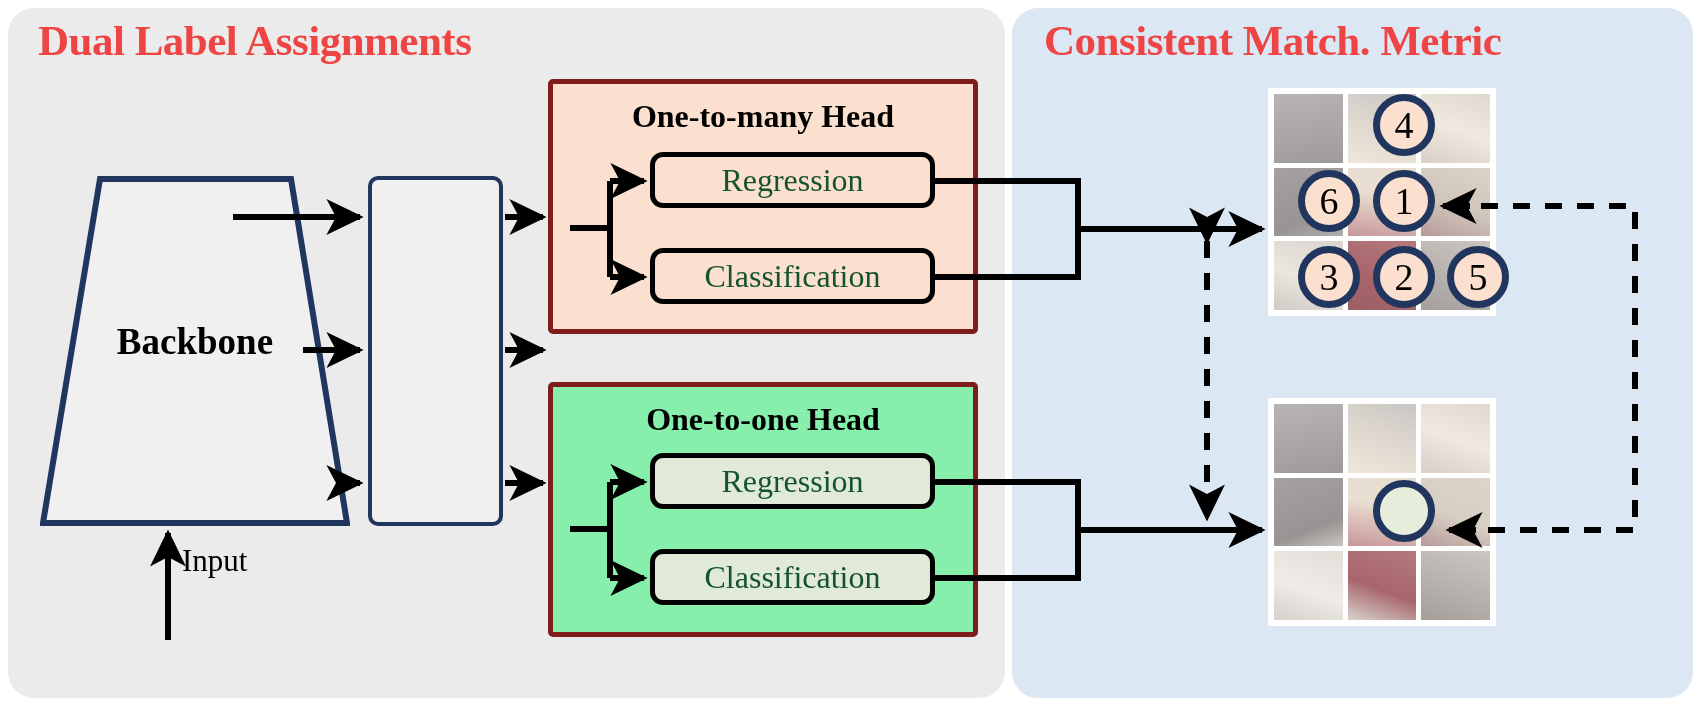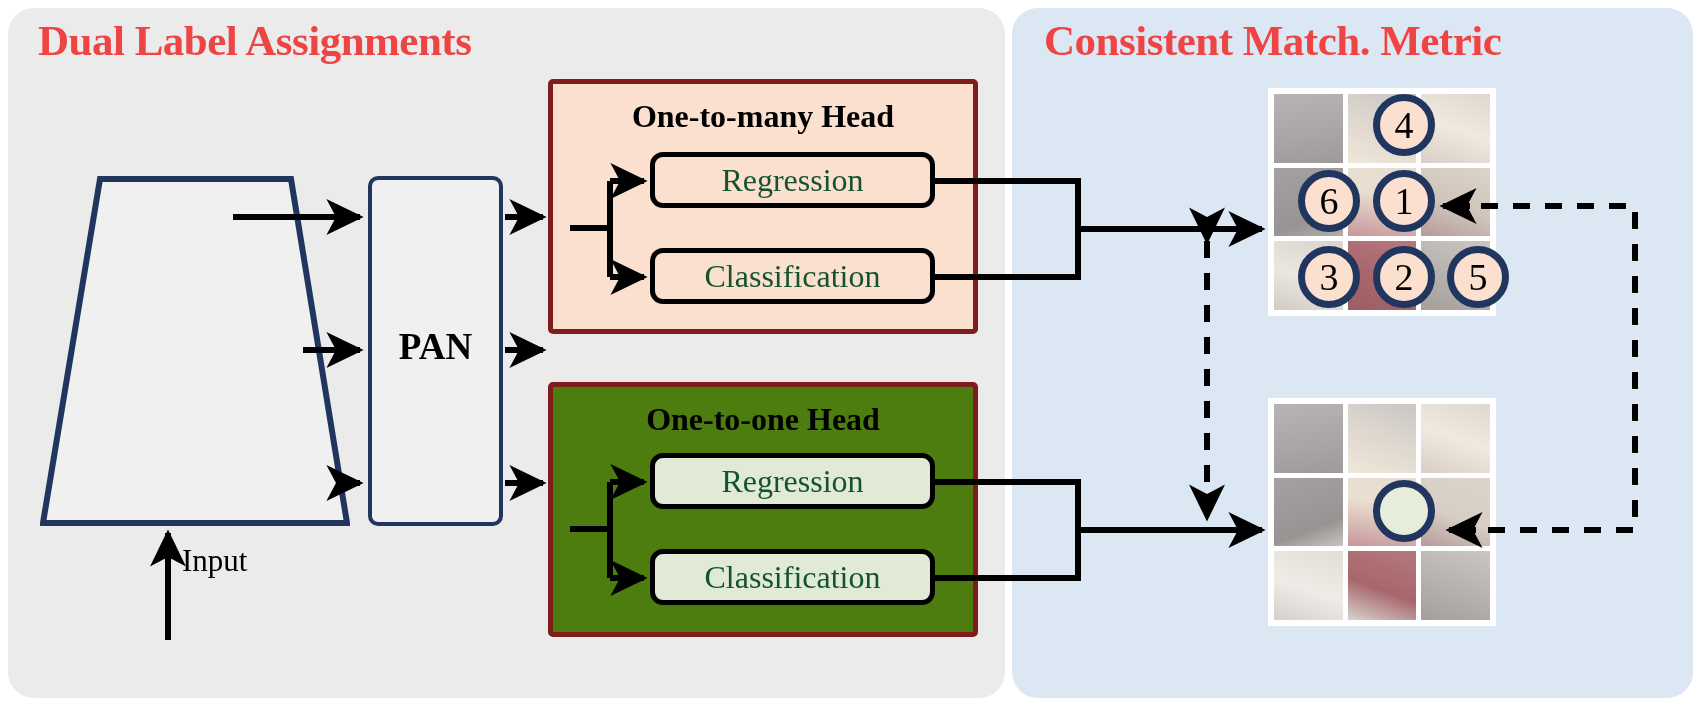--- a/index.html
+++ b/index.html
@@ -26,21 +26,21 @@
            background:#f0f0f0;border:4px solid #21365f;border-radius:10px;box-sizing:border-box;}
   #pan-label{position:absolute;left:368px;top:325px;width:135px;text-align:center;
              font-size:37px;font-weight:bold;color:#000;}
 
   
   #input-label{position:absolute;left:182px;top:543px;font-size:31px;color:#000;}
 
   
   .head-box{position:absolute;border:5px solid #7f1d1d;border-radius:5px;box-sizing:border-box;margin-top:7px;}
   #head-many{left:548px;top:72px;width:430px;height:255px;background:#fbe0cf;}
-  #head-one{left:548px;top:375px;width:430px;height:255px;background:#4d7c0f;}
+  #head-one{left:548px;top:375px;width:430px;height:255px;background:#86efac;}
   .head-title{position:absolute;width:100%;text-align:center;font-size:32px;
               font-weight:bold;color:#000;top:14px;}
 
   .sub-box{position:absolute;border:5px solid #000;border-radius:13px;box-sizing:border-box;
            display:flex;align-items:center;justify-content:center;
            font-size:32px;color:#14532d;}
   .sub-many{background:#fbe0cf;}
   .sub-one{background:#e0ead6;}
 
   
@@ -72,23 +72,23 @@
 
   <div class="panel" id="panel-left"></div>
   <div class="panel" id="panel-right"></div>
 
   <div class="panel-title" id="title-left">Dual Label Assignments</div>
   <div class="panel-title" id="title-right">Consistent Match. Metric</div>
 
   <svg id="backbone-shape" viewBox="0 0 310 350">
     <polygon points="60,3 251,3 307,347 3,347" fill="#f0f0f0" stroke="#21365f" stroke-width="6"></polygon>
   </svg>
+  <div id="backbone-label">Backbone</div>
 
   <div id="pan-box"></div>
-  <div id="pan-label">PAN</div>
 
   <div id="input-label">Input</div>
 
   <div class="head-box" id="head-many">
     <div class="head-title">One-to-many Head</div>
   </div>
   <div class="sub-box sub-many" style="left:650px;top:152px;width:285px;height:56px;">Regression</div>
   <div class="sub-box sub-many" style="left:650px;top:248px;width:285px;height:56px;">Classification</div>
 
   <div class="head-box" id="head-one">

